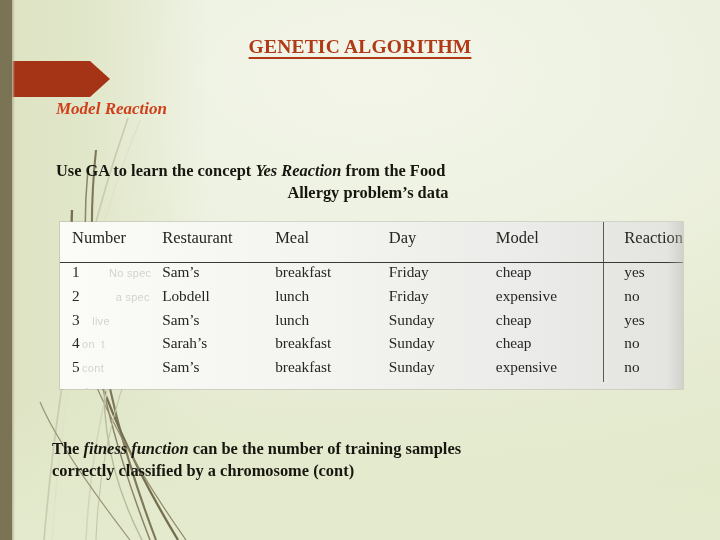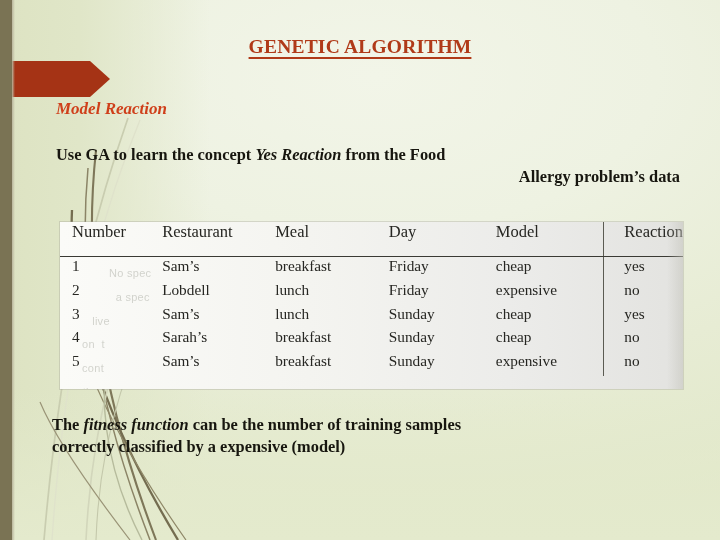--- a/index.html
+++ b/index.html
@@ -103,29 +103,29 @@
     line-height: 1.32;
     text-align: justify;
     text-justify: inter-word;
   }
   .body-para em {
     font-style: italic;
     font-weight: bold;
   }
 
   #para-top {
-    left: 56px; top: 144px;
+    left: 56px; top: 160px;
     width: 624px;
   }
   #para-top .lastline {
-    text-align: right;
+    text-align: center;
   }
 
   #para-bottom {
-    left: 52px; top: 414px;
+    left: 52px; top: 438px;
     width: 627px;
   }
   #para-bottom .lastline {
     text-align: left;
   }
 
   
   .table-figure {
     position: absolute;
     left: 60px; top: 222px;
@@ -163,20 +163,21 @@
   .tbl th, .tbl td {
     text-align: left;
     padding: 0;
     font-weight: normal;
     vertical-align: baseline;
     white-space: nowrap;
   }
   .tbl thead th {
     font-size: 16.5px;
     height: 34px;
+    padding-top: 6px;
     border-bottom: 1.6px solid #3a3a34;
   }
   .tbl tbody td {
     font-size: 15.3px;
     height: 23.8px;
   }
   .col-num   { width: 96px;  padding-left: 12px !important; }
   .col-rest  { width: 120px; }
   .col-meal  { width: 123px; margin-top: 16px; }
   .col-day   { width: 117px; }
@@ -295,16 +296,16 @@
           <td class="col-cost">expensive</td>
           <td class="col-react">no</td>
         </tr>
       </tbody>
     </table>
     <div class="scan-crop-shade"></div>
   </div>
 
   <div class="body-para" id="para-bottom">
     <div><span>The </span><em>fitness function</em><span> can be the number of training samples</span></div>
-    <div class="lastline">correctly classified by a expensive (model)</div>
+    <div class="lastline">correctly classified by a chromosome (cont)</div>
   </div>
 
 </div>
 
 </body></html>

